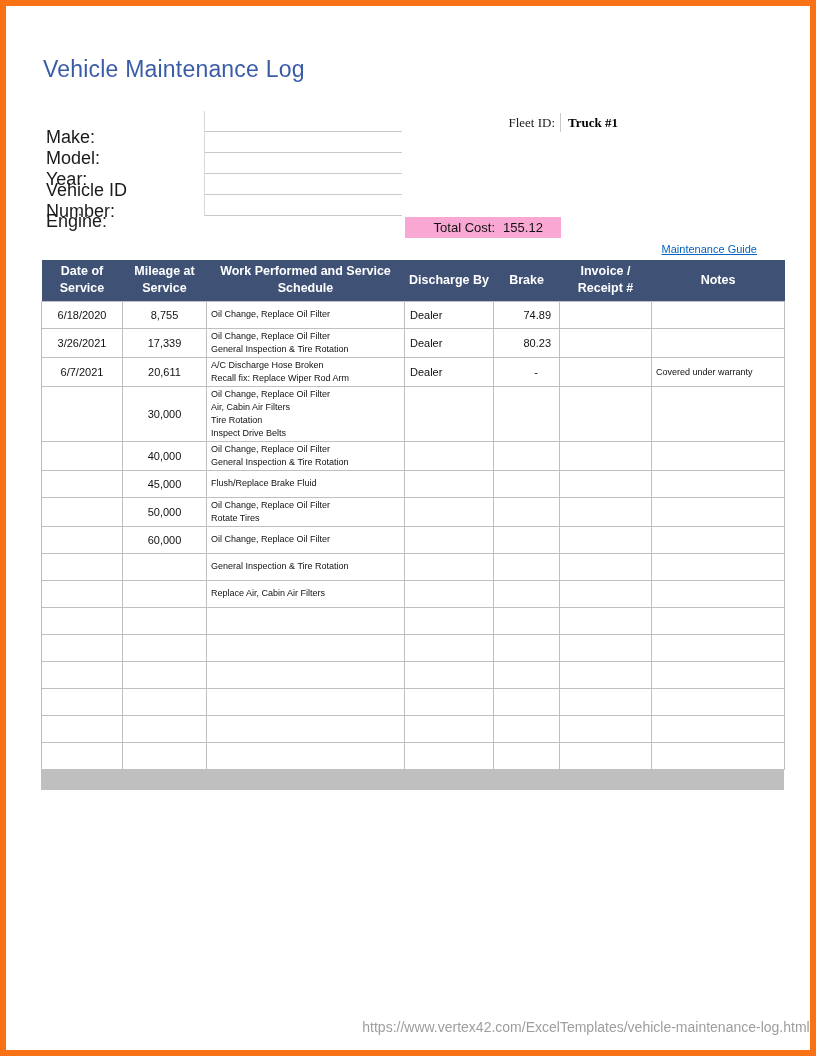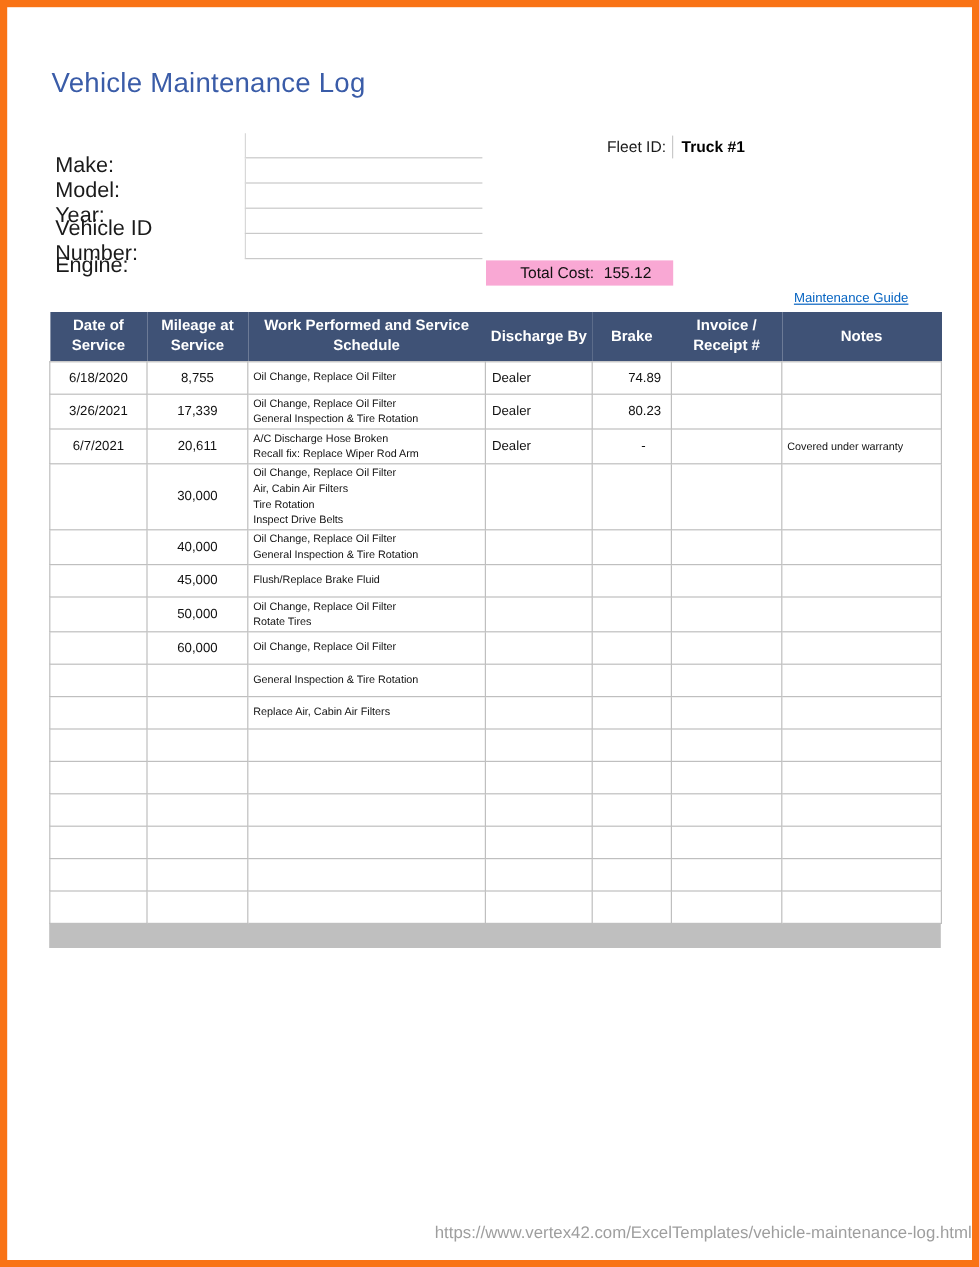--- a/index.html
+++ b/index.html
@@ -43,21 +43,21 @@
     border-bottom: 1px solid #c9c9c9;
     border-left: 1px solid #d8d8d8;
     background: transparent;
     font-family: "Liberation Sans", sans-serif;
     font-size: 13px;
     padding: 0 4px;
     outline: none;
   }
 
   
-  .fleet-block { position: absolute; left: 460px; top: 106px; display: flex; height: 21px; align-items: center; }
+  .fleet-block { position: absolute; left: 460px; top: 106px; display: flex; height: 21px; align-items: center; font-family: Liberation Serif, serif; }
   .fleet-label { width: 94px; text-align: right; padding-right: 5px; font-size: 13px; color: #1a1a1a; }
   .fleet-value { border-left: 1px solid #c9c9c9; padding-left: 7px; font-size: 13px; font-weight: 700; color: #000; height: 19px; display: flex; align-items: center; }
 
   
   .total-bar {
     position: absolute;
     left: 399px;
     top: 211px;
     width: 156px;
     height: 21px;

